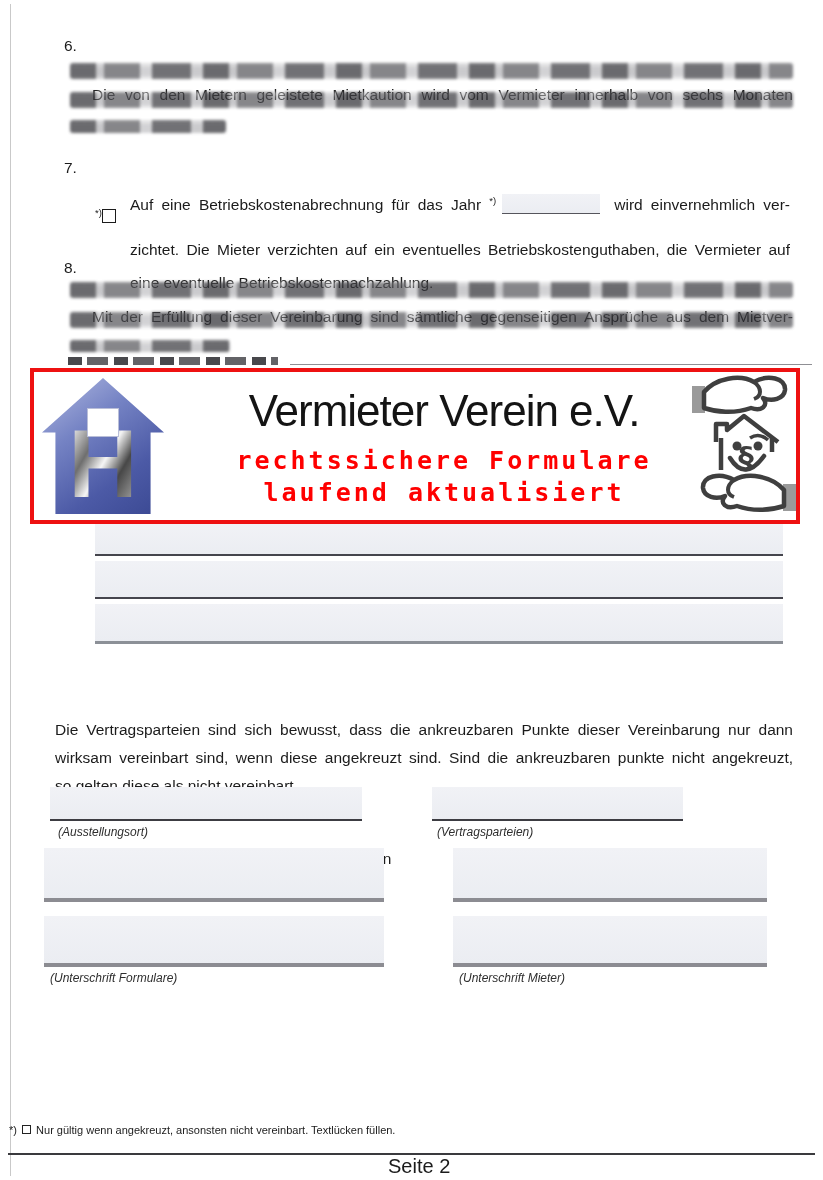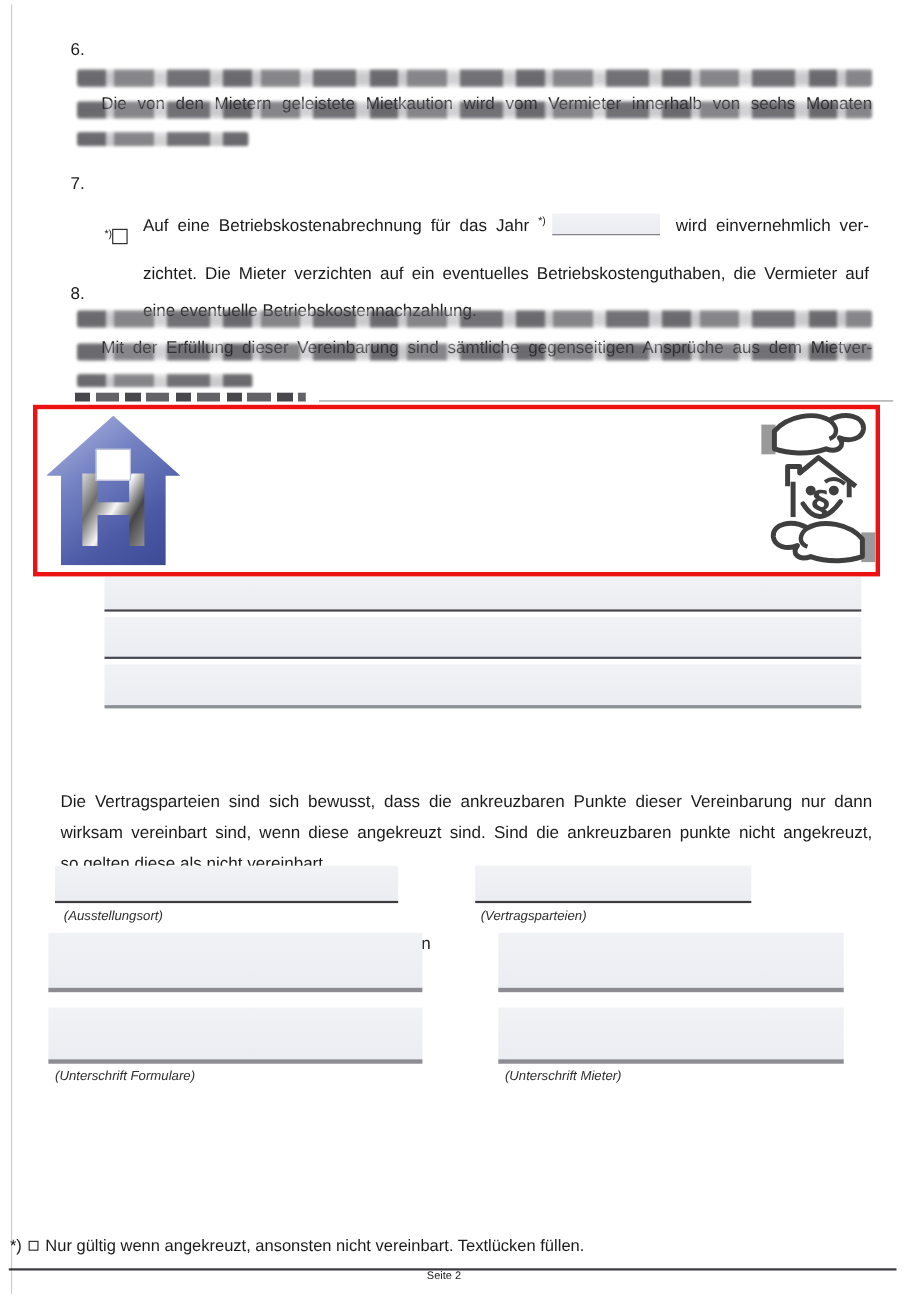--- a/index.html
+++ b/index.html
@@ -46,22 +46,22 @@
     font-size:96px;line-height:1;font-weight:bold;font-family:"Liberation Sans",sans-serif;
     background:linear-gradient(120deg,#ededed 8%,#6e6e6e 32%,#f6f6f6 50%,#474747 68%,#a0a0a0 92%);
     -webkit-background-clip:text;background-clip:text;color:transparent;}
   .house-win{position:absolute;left:50%;transform:translateX(-50%);top:30px;width:30px;height:27px;
     background:#ffffff;border:1px solid #b9bed8;}
   .hands{position:absolute;right:0px;top:0px;}
   
   .form-row{position:absolute;left:95px;width:688px;background:linear-gradient(#f1f2f6,#ebedf2);}
   .page-edge{position:absolute;left:10px;top:4px;width:1px;height:1172px;background:#c9c9c9;}
   .footer-rule{position:absolute;left:8px;top:1153px;width:807px;height:2px;background:#3a3a3e;}
-  .footer-note{position:absolute;left:9px;top:1124px;font-size:15px;color:#1b1b1b;white-space:nowrap;}
-  .footer-page{position:absolute;left:388px;top:1155px;font-size:10px;color:#1b1b1b;}
+  .footer-note{position:absolute;left:9px;top:1124px;font-size:11px;color:#1b1b1b;white-space:nowrap;}
+  .footer-page{position:absolute;left:388px;top:1155px;font-size:20px;color:#1b1b1b;}
 </style>
 </head>
 <body>
 
 <div class="page-edge"></div>
 
 <span class="num" style="left:64px;top:37px">6.</span>
 <div class="t just" style="left:92px;top:37px;width:701px">Die von den Mietern geleistete Mietkaution wird vom Vermieter innerhalb von sechs Monaten</div>
 <div class="blur-line" style="left:70px;top:63px;width:723px"></div>
 <div class="blur-line" style="left:70px;top:92px;width:723px"></div>
@@ -83,20 +83,23 @@
 <div class="blur-line" style="left:70px;top:312px;width:723px"></div>
 <div class="blur-line" style="left:70px;top:340px;width:160px;height:12px"></div>
 <div class="clip-tops" style="left:68px;top:357px;width:210px"></div>
 <div class="thin-rule" style="left:290px;top:364px;width:522px"></div>
 
 <div class="banner">
   <div class="house">
     <span class="house-h">H</span>
     <div class="house-win"></div>
   </div>
+  <div class="banner-title">Vermieter Verein e.V.</div>
+  <div class="banner-sub" style="top:74px">rechtssichere Formulare</div>
+  <div class="banner-sub" style="top:106px">laufend aktualisiert</div>
   <svg class="hands" width="104" height="145" viewBox="0 0 104 145">
     <rect x="0" y="14" width="13" height="27" fill="#9a9a9a"></rect>
     <path d="M12,20 C 24,6 48,2 62,10 C 76,2 94,6 93,18 C 92,27 80,30 71,26 C 77,33 70,40 59,36 C 42,42 24,40 12,36 Z" fill="#ffffff" stroke="#3f3f3f" stroke-width="4.5" stroke-linejoin="round"></path>
     <path d="M62,10 C 70,16 70,24 62,27" fill="none" stroke="#3f3f3f" stroke-width="4"></path>
     <polyline points="24,70 24,52 35,52 35,58 52,44 86,70" fill="none" stroke="#3f3f3f" stroke-width="4.5" stroke-linejoin="round"></polyline>
     <line x1="29" y1="66" x2="29" y2="98" stroke="#3f3f3f" stroke-width="4.5"></line>
     <line x1="80" y1="66" x2="80" y2="80" stroke="#3f3f3f" stroke-width="4.5"></line>
     <circle cx="45" cy="74" r="4.5" fill="#3f3f3f"></circle>
     <circle cx="66" cy="74" r="4.5" fill="#3f3f3f"></circle>
     <path d="M58,66 Q 67,60 76,68" fill="none" stroke="#3f3f3f" stroke-width="3.5"></path>

